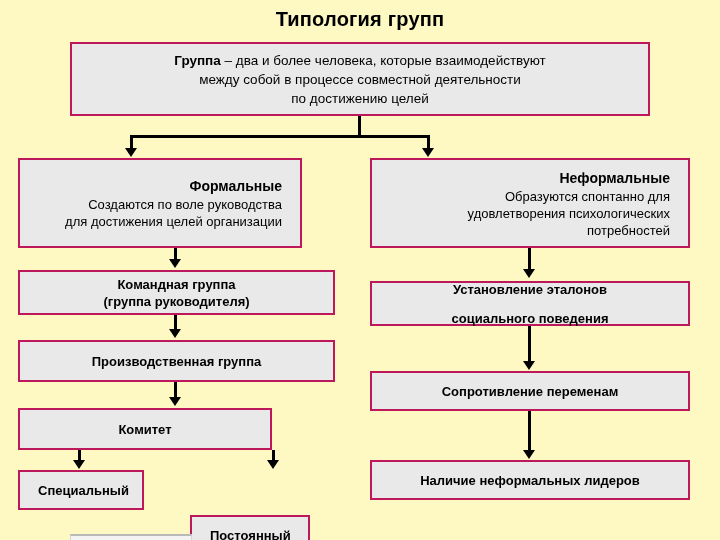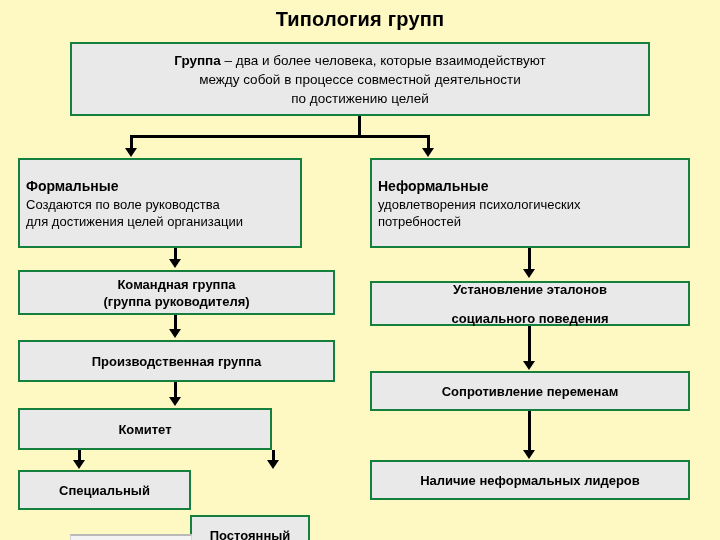--- a/index.html
+++ b/index.html
@@ -32,29 +32,29 @@
     font-weight: bold;
     letter-spacing: 0.2px;
     line-height: 24px;
   }
 
   
   .node {
     position: absolute;
     box-sizing: border-box;
     background: #e9e9e9;
-    border: 2px solid #15803d;
+    border: 2px solid #be185d;
     display: flex;
     flex-direction: column;
-    align-items: flex-start;
+    align-items: flex-end;
     justify-content: center;
     text-align: center;
     font-size: 13px;
     line-height: 17px;
-    padding: 2px 6px;
+    padding: 2px 18px;
   }
   .node .ln { display: block; width: 100%; }
   .node.strong { font-weight: bold; }
 
   
   #def-box {
     font-size: 13.5px;
     line-height: 19px;
   }
   #def-box .lead { font-weight: bold; }
@@ -148,32 +148,33 @@
 
   <div class="node strong" style="left:18px; top:408px; width:254px; height:42px;">
     <span class="ln">Комитет</span>
   </div>
 
   <div class="vline" style="left:78px; top:450px; height:12px;"></div>
   <div class="arrowhead" style="left:73px; top:460px;"></div>
   <div class="vline" style="left:272px; top:450px; height:12px;"></div>
   <div class="arrowhead" style="left:267px; top:460px;"></div>
 
-  <div class="node strong" style="left:18px; top:470px; width:173px; height:40px;">
+  <div class="node strong" style="left:18px; top:470px; width:126px; height:40px;">
     <span class="ln">Специальный</span>
   </div>
 
   <div class="node strong" style="left:190px; top:470px; width:120px; height:40px;margin-top:45px;">
     <span class="ln">Постоянный</span>
   </div>
 
   <div class="ghost-edge" style="left:70px; top:534px; width:120px; height:8px;"></div>
 
   <div class="node" id="informal-head" style="left:370px; top:158px; width:320px; height:90px;">
     <span class="head-title">Неформальные</span>
+    <span class="head-sub">Образуются  спонтанно для</span>
     <span class="head-sub">удовлетворения психологических</span>
     <span class="head-sub">потребностей</span>
   </div>
 
   <div class="vline" style="left:528px; top:248px; height:23px;"></div>
   <div class="arrowhead" style="left:523px; top:269px;"></div>
 
   <div class="node strong" style="left:370px; top:281px; width:320px; height:45px;gap:12px;">
     <span class="ln">Установление эталонов</span>
     <span class="ln">социального поведения</span>

